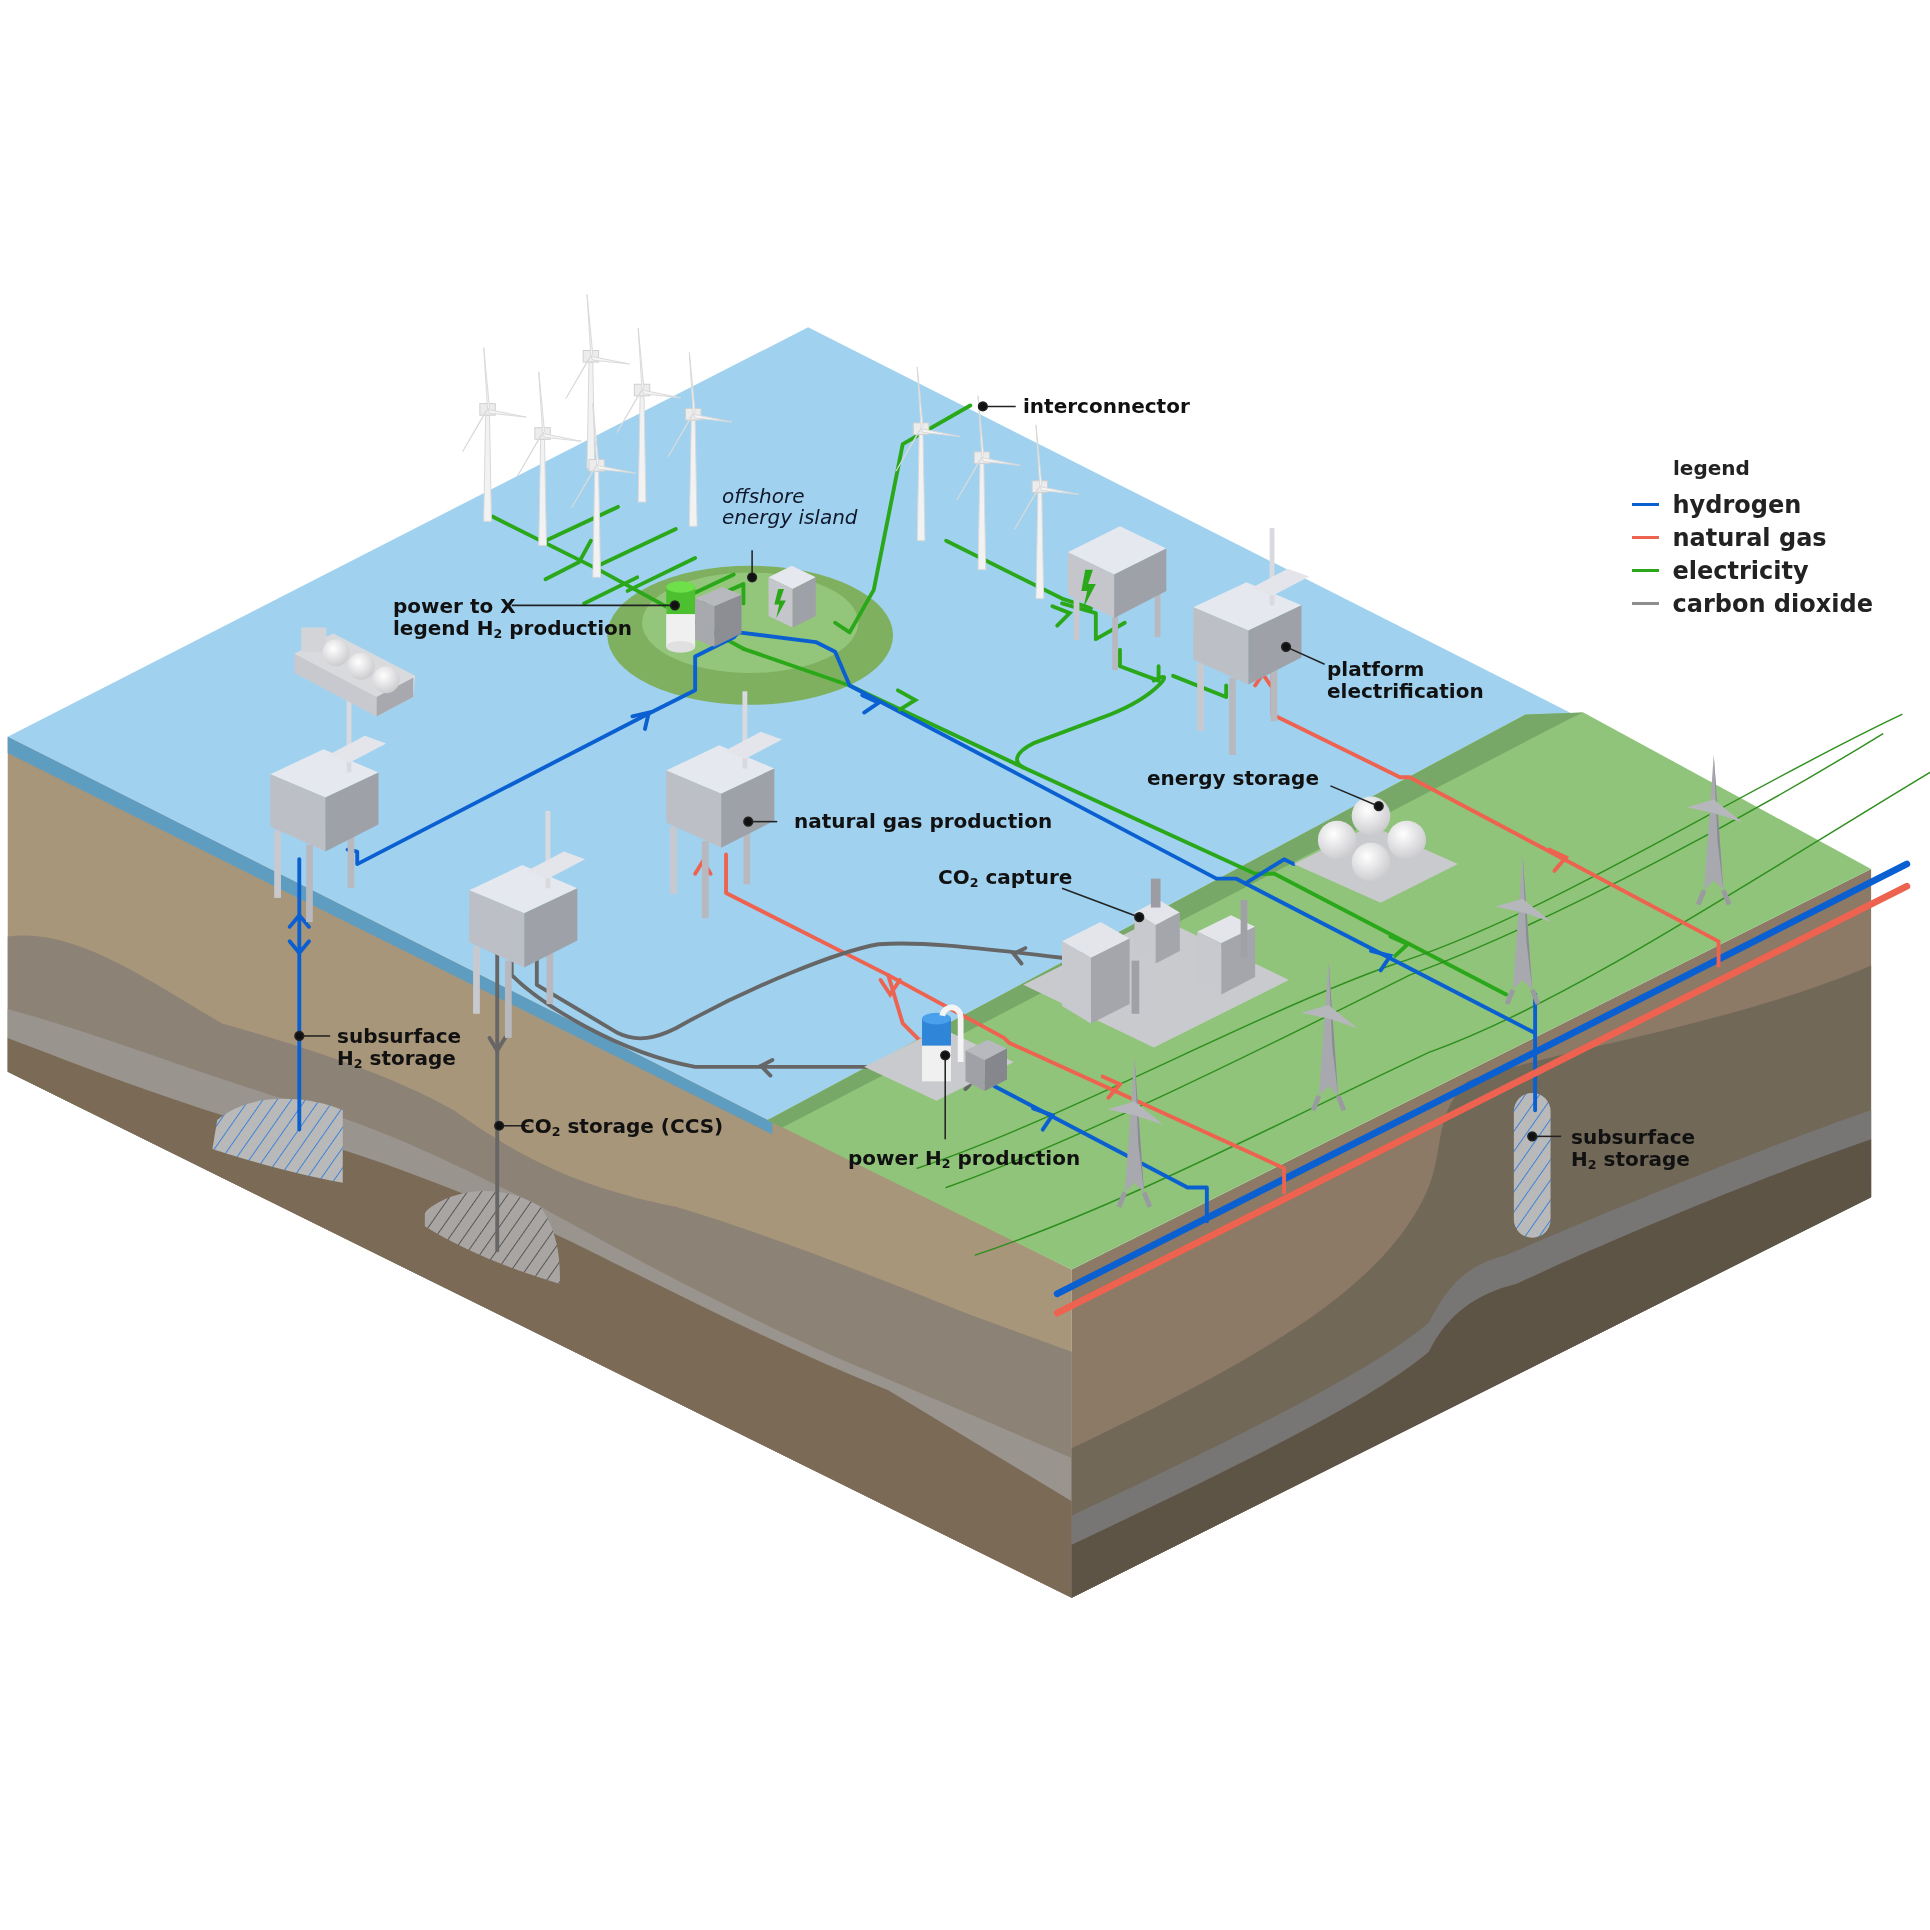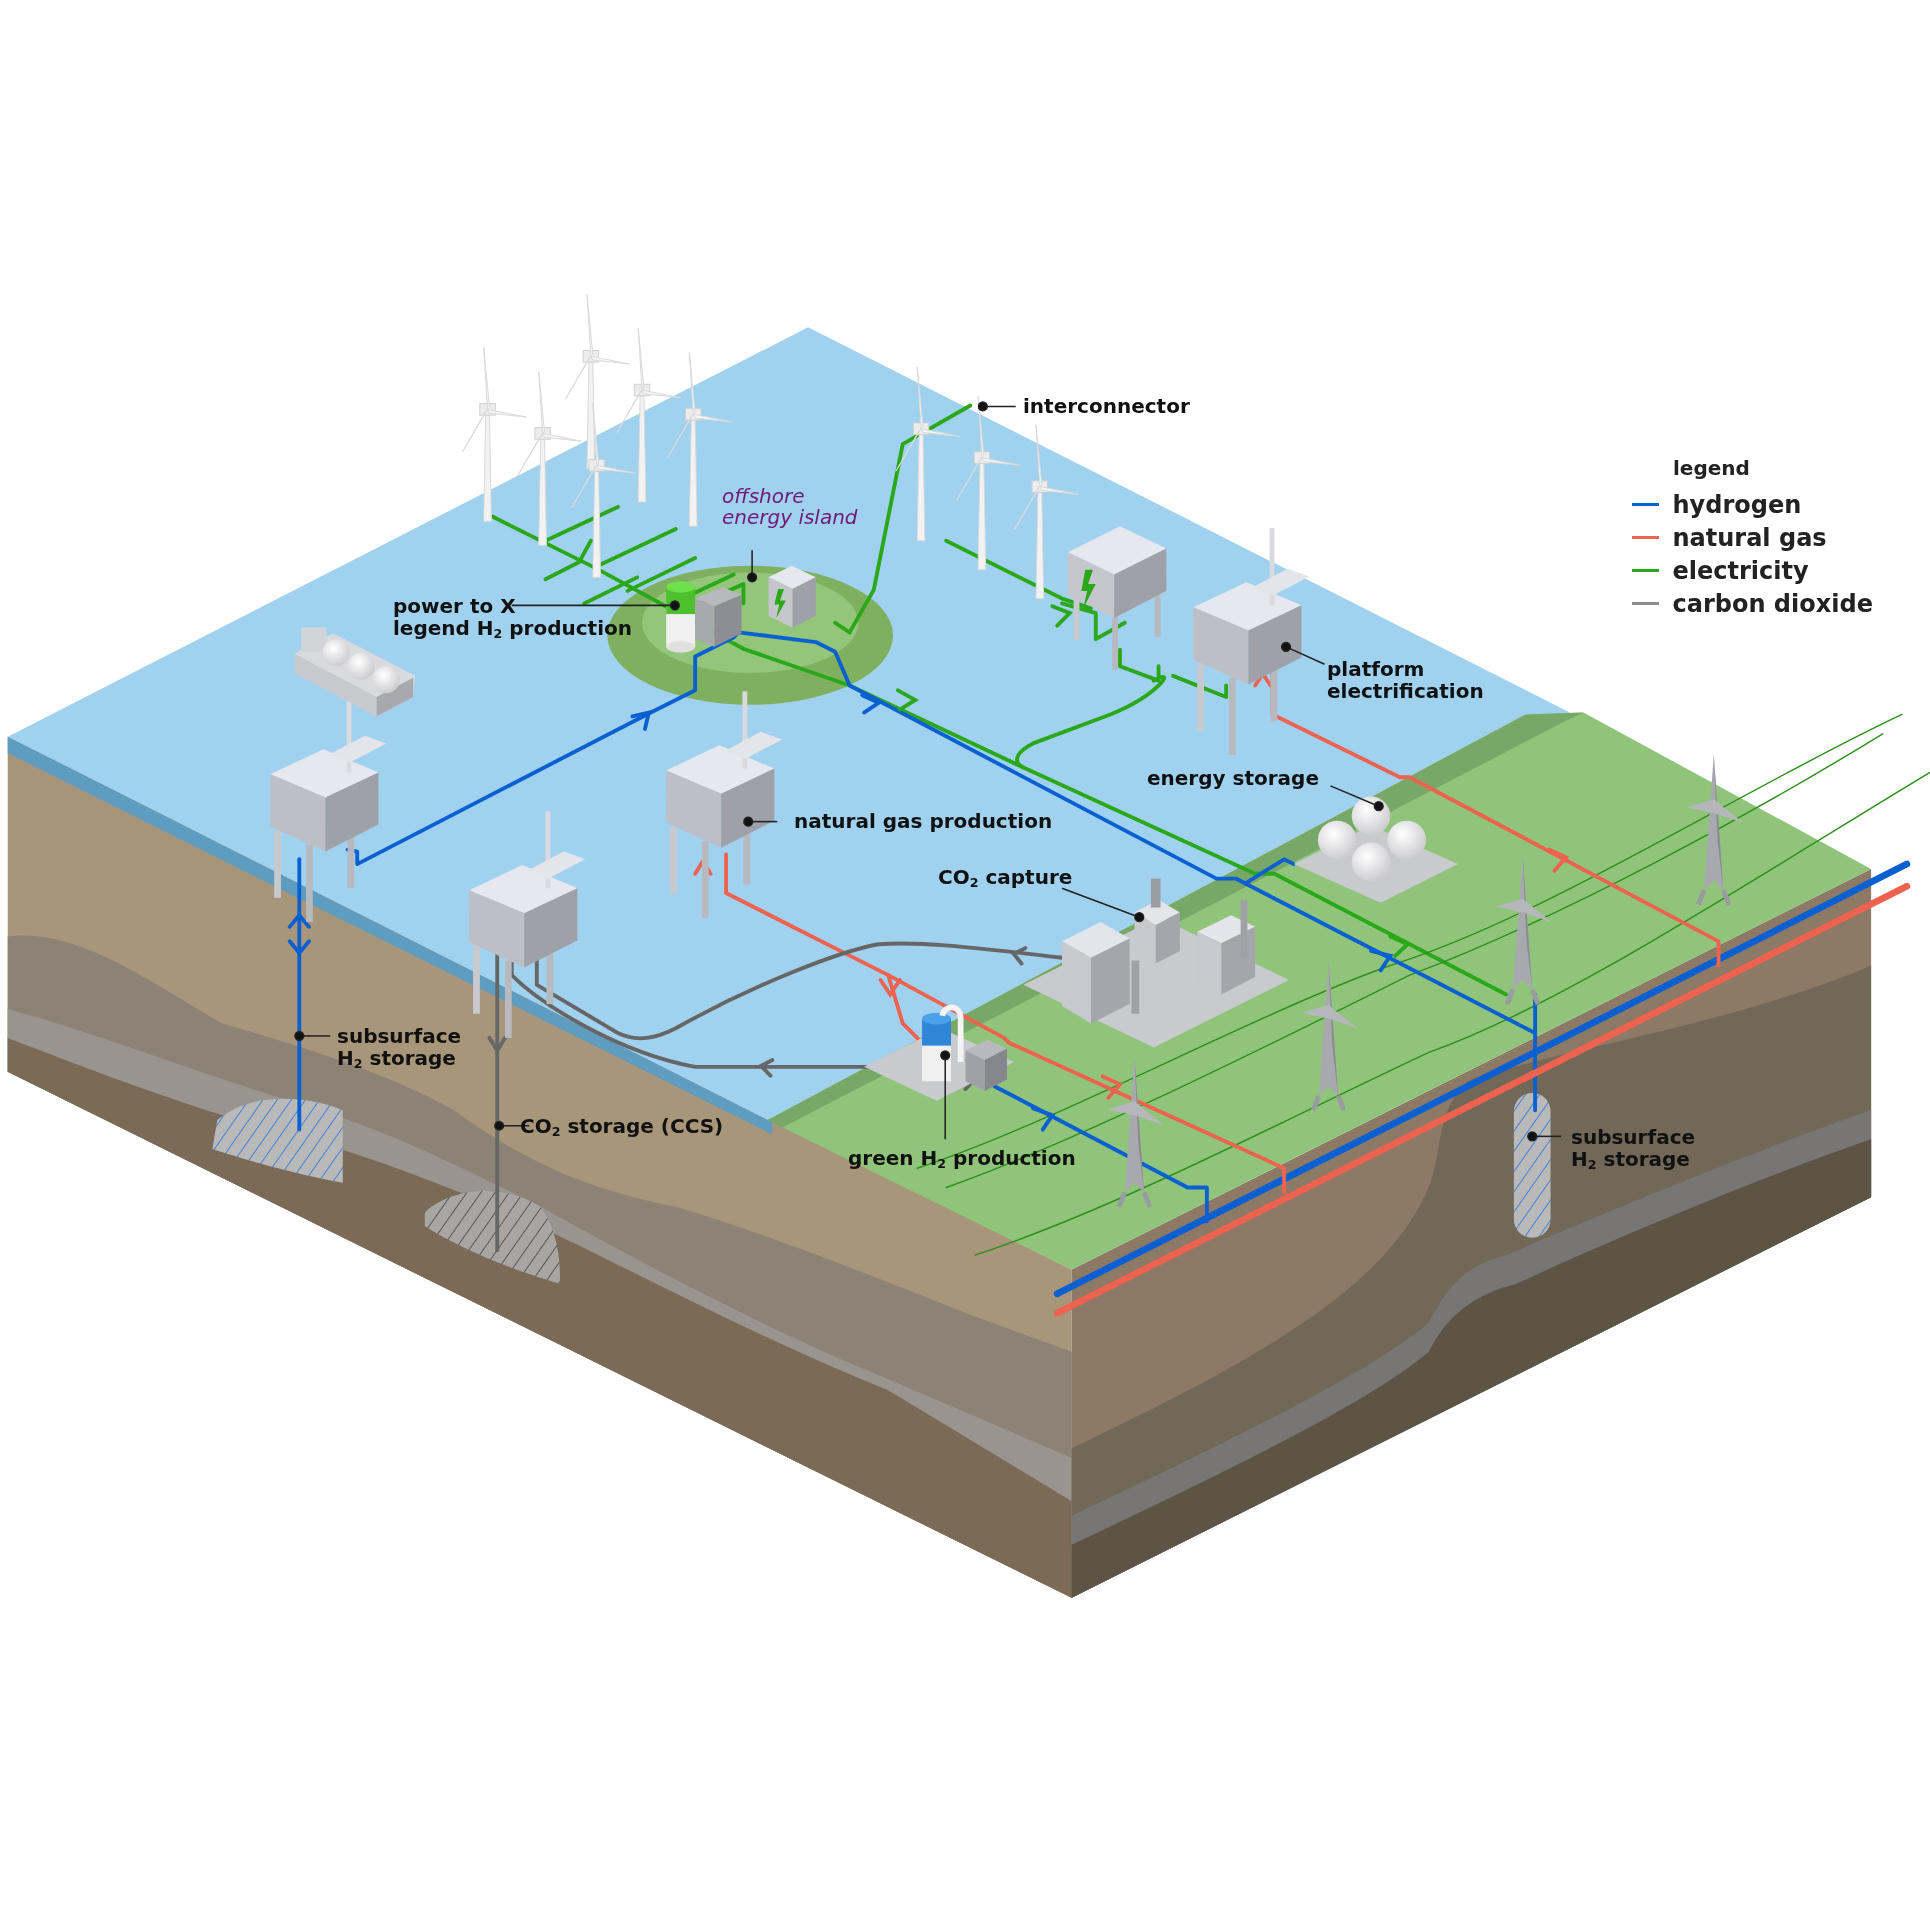--- a/index.html
+++ b/index.html
@@ -1,21 +1,21 @@
 <!DOCTYPE html>
 <html><head>
 <meta charset="utf-8">
 <style>
   html, body { margin: 0; padding: 0; background: #ffffff; }
   body { width: 1930px; height: 1930px; overflow: hidden; position: relative;
          font-family: "DejaVu Sans", "Liberation Sans", sans-serif; }
   #scene { position: absolute; left: 0; top: 0; width: 1930px; height: 1930px; }
   .lbl { position: absolute; color: #111; font-weight: bold; font-size: 20px; line-height: 22px; white-space: nowrap; }
   .lbl sub { font-size: 12.6px; vertical-align: -2.9px; line-height: 0; }
-  .ital { position: absolute; color: #701a75; font-style: italic; font-size: 20px; line-height: 21px; white-space: nowrap; font-weight: normal; }
+  .ital { position: absolute; color: #0f172a; font-style: italic; font-size: 20px; line-height: 21px; white-space: nowrap; font-weight: normal; }
   .legend { position: absolute; left: 1632px; top: 456px; }
   .legend-title { font-weight: bold; font-size: 20px; color: #222; margin-left: 41px; margin-bottom: 8px; }
   .legend-row { display: flex; align-items: center; height: 33px; }
   .legend-swatch { width: 27px; height: 2.9px; margin-right: 13.5px; }
   .legend-text { font-weight: bold; font-size: 24px; color: #222; }
 </style>
 </head>
 <body>
 
 <svg id="scene" viewBox="0 0 1999 1999" xmlns="http://www.w3.org/2000/svg">
@@ -307,21 +307,21 @@
 
 <div class="lbl" style="left:938px; top:866px;"><span>CO</span><sub>2</sub><span> capture</span></div>
 
 <div class="lbl" style="left:337px; top:1025px;">
   <div>subsurface</div>
   <div><span>H</span><sub>2</sub><span> storage</span></div>
 </div>
 
 <div class="lbl" style="left:520px; top:1115px;"><span>CO</span><sub>2</sub><span> storage (CCS)</span></div>
 
-<div class="lbl" style="left:848px; top:1147px;"><span>green H</span><sub>2</sub><span> production</span></div>
+<div class="lbl" style="left:848px; top:1147px;"><span>power H</span><sub>2</sub><span> production</span></div>
 
 <div class="lbl" style="left:1571px; top:1126px;">
   <div>subsurface</div>
   <div><span>H</span><sub>2</sub><span> storage</span></div>
 </div>
 
 <div class="legend">
   <div class="legend-title">legend</div>
   <div class="legend-row">
     <span class="legend-swatch" style="background: rgb(10, 95, 209);"></span>

